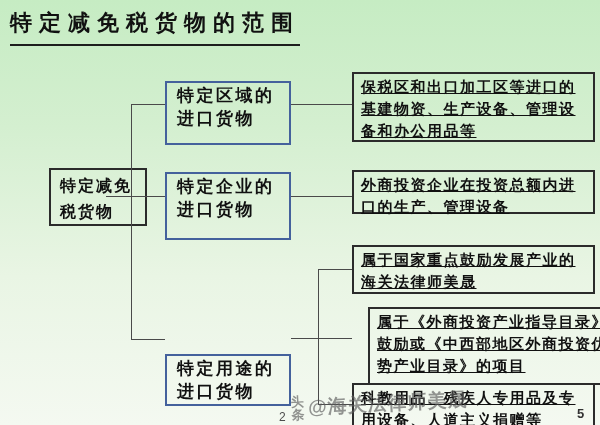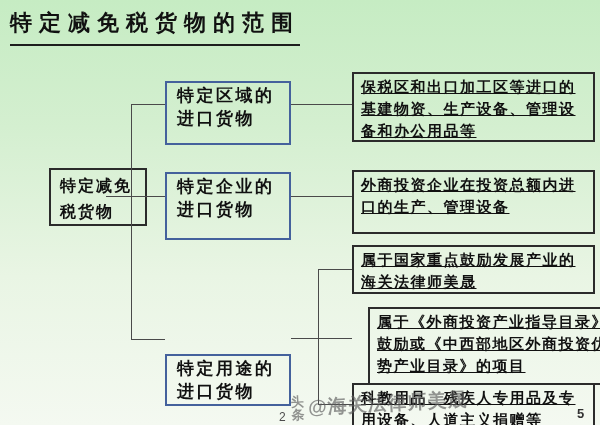--- a/index.html
+++ b/index.html
@@ -41,21 +41,21 @@
   .mid-2{top:172px;height:68px;}
   .mid-3{top:314px;height:52px;margin-top:40px;}
   .leaf-box{
     left:352px;width:243px;
     border:2px solid #2b2b2b;
     font-size:15px;line-height:22px;letter-spacing:1.5px;
     padding:2px 0 0 7px;
     text-decoration:underline;
   }
   .leaf-1{top:72px;height:70px;}
-  .leaf-2{top:170px;height:64px;}
+  .leaf-2{top:170px;height:44px;}
   .leaf-3{top:245px;height:49px;}
   .leaf-4{top:307px;height:78px;margin-left:16px;}
   .leaf-5{top:383px;height:46px;}
   .line{position:absolute;background:#4a4a4a;}
   .h{height:1px;}
   .v{width:1px;}
   .watermark{
     position:absolute;left:291px;top:391px;
     display:flex;align-items:center;gap:2px;
     transform:rotate(-3deg);

